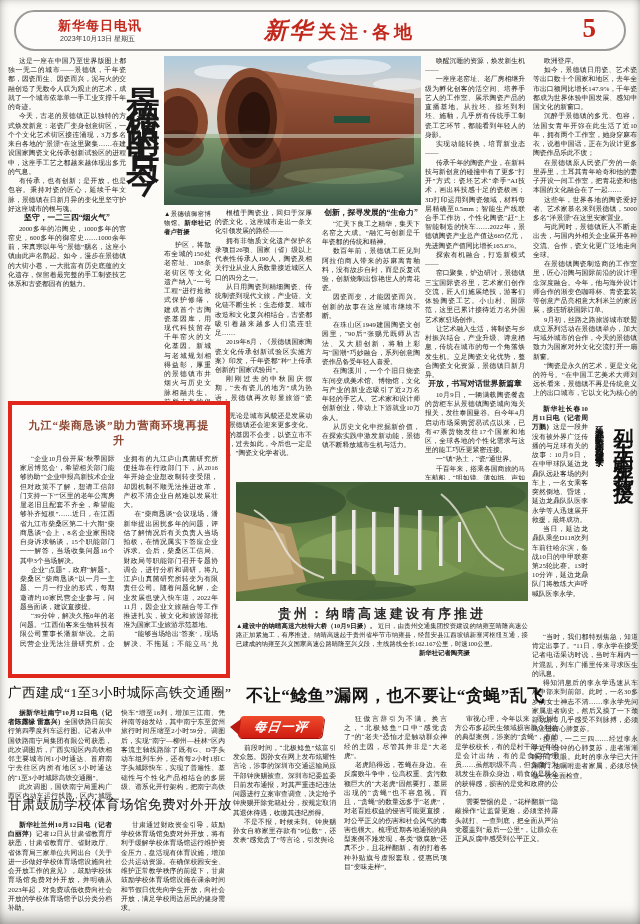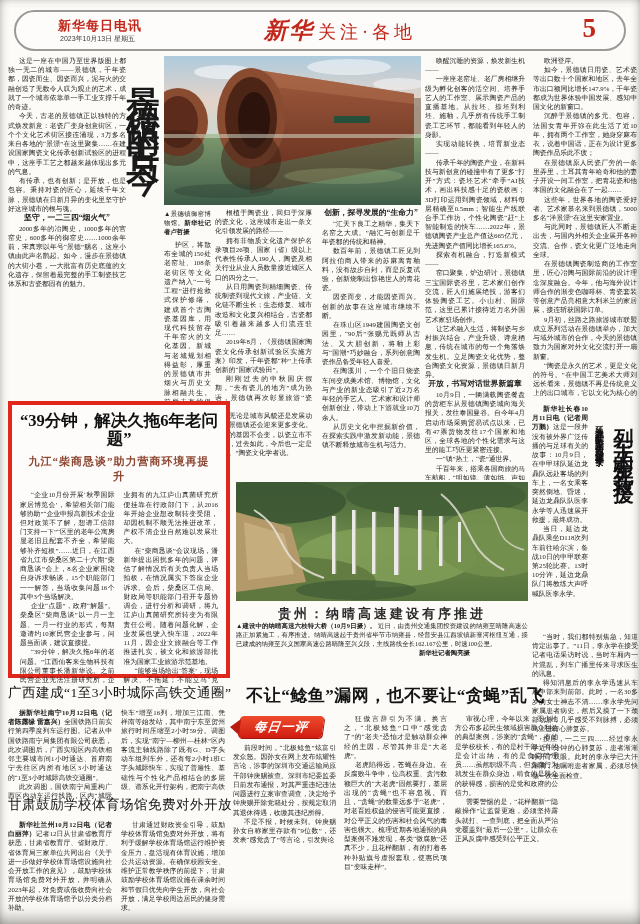--- a/index.html
+++ b/index.html
@@ -7,21 +7,21 @@
         font-family:"Liberation Serif","DejaVu Serif",serif;color:#1d1d1d;
         box-shadow:inset 0 -14px 16px -10px rgba(60,55,48,.5), inset -7px 0 9px -7px rgba(60,55,48,.35),
                    inset 7px 0 9px -7px rgba(60,55,48,.3), inset 0 6px 8px -6px rgba(60,55,48,.25);}
   .abs{position:absolute;}
   
   .hdr{left:14px;top:10px;width:608px;height:37px;border:2px solid #9a9a98;border-radius:21px;background:#fdfcfa;}
   .masthead{position:absolute;left:42px;top:5px;color:#c2271c;font-weight:bold;font-size:13px;letter-spacing:1px;white-space:nowrap;}
   .hdate{position:absolute;left:44px;top:22px;font-size:7px;color:#3a3a3a;font-family:"Liberation Sans",sans-serif;white-space:nowrap;}
   .sectionwrap{position:absolute;left:50%;top:3px;transform:translateX(-50%);white-space:nowrap;color:#c2271c;}
   .brand{font-size:23px;font-weight:bold;font-style:italic;letter-spacing:2px;margin-left:40px;}
-  .sectitle{font-size:18px;font-weight:normal;letter-spacing:4px;}
+  .sectitle{font-size:18px;font-weight:bold;letter-spacing:4px;}
   .pagenum{position:absolute;right:28px;top:1px;color:#c2271c;font-size:27px;font-weight:bold;}
   
   .bodytext{font-size:6.8px;line-height:1.36;text-align:justify;overflow:hidden;}
   .bodytext p{margin:0;}
   .bodytext p.para{text-indent:1.6em;}
   .colsub{text-align:center;font-weight:bold;font-size:7.8px;margin:4px 0 4px;text-indent:0 !important;}
   .capt{font-size:6.4px;line-height:1.4;text-align:justify;color:#222;}
   
   .vtitle{writing-mode:vertical-rl;text-orientation:upright;font-size:33px;font-weight:bold;color:#191919;letter-spacing:13px;line-height:1;}
   .photo{overflow:hidden;background:#ccc;}
@@ -159,21 +159,20 @@
       <p class="para">沉醉于景德镇的多元、包容，法国女青年开弥在此生活了近10年，拥有两个工作室，她身穿麻布衣，说着中国话，正在为设计更多陶瓷作品乐此不疲；</p>
       <p class="para">在景德镇原人民瓷厂旁的一条里弄里，土耳其青年哈奇和他的妻子开设一间工作室，把青花瓷和他本国的文化融合在了一起……</p>
       <p class="para">这些年，世界各地的陶瓷爱好者、艺术家慕名来到景德镇，5000多名“洋景漂”在这里安家置业。</p>
       <p class="para">与此同时，景德镇匠人不断走出去，与国内外相关企业展开各种交流、合作，瓷文化更广泛地走向全球。</p>
       <p class="para">在景德镇陶瓷制造商的工作室里，匠心冶陶与国际前沿的设计理念深度融合。今年，他与海外设计师合作的渐变色咖啡杯、青瓷套装等创意产品亮相意大利米兰的家居展，接连斩获国际订单。</p>
       <p class="para">9月初，丝路之路旅游城市联盟成立系列活动在景德镇举办，加大与域外城市的合作，今天的景德镇致力为国家对外文化交流打开一扇新窗。</p>
       <p class="para">“陶瓷是永久的艺术，更是文化的符号。”在中国工艺美术大师刘远长看来，景德镇不再是传统意义上的出口城市，它以文化为核心的创造，“在更有高度、更国际化的视角去树立文化自信，这座城市的前景会更加广阔。”</p>
     </div>
 
   <div class="abs redbox">
-    <div class="bx-h1">“39分钟，解决久拖6年老问题”</div>
     <div class="bx-h2">九江“柴商恳谈”助力营商环境再提升</div>
     <div class="bodytext cols2" style="height:202px;">
         <p class="para">“企业10月份开展‘秋季国际家居博览会’，希望相关部门能够协助”“企业申报高新技术企业但对政策不了解，想请工信部门支持一下”“区里的老年公寓房屋老旧且配套不齐全，希望能够补齐短板”……近日，在江西省九江市柴桑区第二十六期“柴商恳谈”会上，8名企业家围绕自身诉求畅谈，15个职能部门一一解答，当场收集问题16个其中3个当场解决。</p>
         <p class="para">企业“点题”，政府“解题”。柴桑区“柴商恳谈”以一月一主题、一月一行业的形式，每期邀请约10家民营企业参与，问题当面谈，建议直接提。</p>
         <p class="para">“39分钟，解决久拖6年的老问题。”江西仙客来生物科技有限公司董事长潘新华说。之前民营企业无法注册研究所，企业拥有的九江庐山真菌研究所便挂靠在行政部门下，从2016年开始企业想改制转变受阻，却因机制不顺无法推进改革，产权不清企业自然难以发展壮大。</p>
         <p class="para">在“柴商恳谈”会议现场，潘新华提出困扰多年的问题，评估了解情况后有关负责人当场拍板，在情况属实下答应企业诉求。会后，柴桑区工信局、财政局等职能部门召开专题协调会，进行分析和调研，将九江庐山真菌研究所转变为有限责任公司。随着问题化解，企业发展也驶入快车道，2022年11月，因企业文旅融合等工作推进扎实，被文化和旅游部批准为国家工业旅游示范基地。</p>
         <p class="para">“能够当场给出‘答案’，现场解决、不拖延；不能立马‘兑现’，则要求相关部门责任人限期拿出切实可行的解决办法和措施。‘柴商恳谈’让职能部门从‘单打独斗’向‘组合发力’转变，推动各职能部门工作重心下移，精准对接企业诉求。”九江市柴桑区委书记梁修礼说，在总结过去“柴商恳谈”服务企业、群众经验做法的基础上，聚焦企业急难愁盼问题，恳谈会已形成企业诉求征集、跟踪办理、落实反馈的闭环工作机制。</p>
       </div>
   </div>
 

